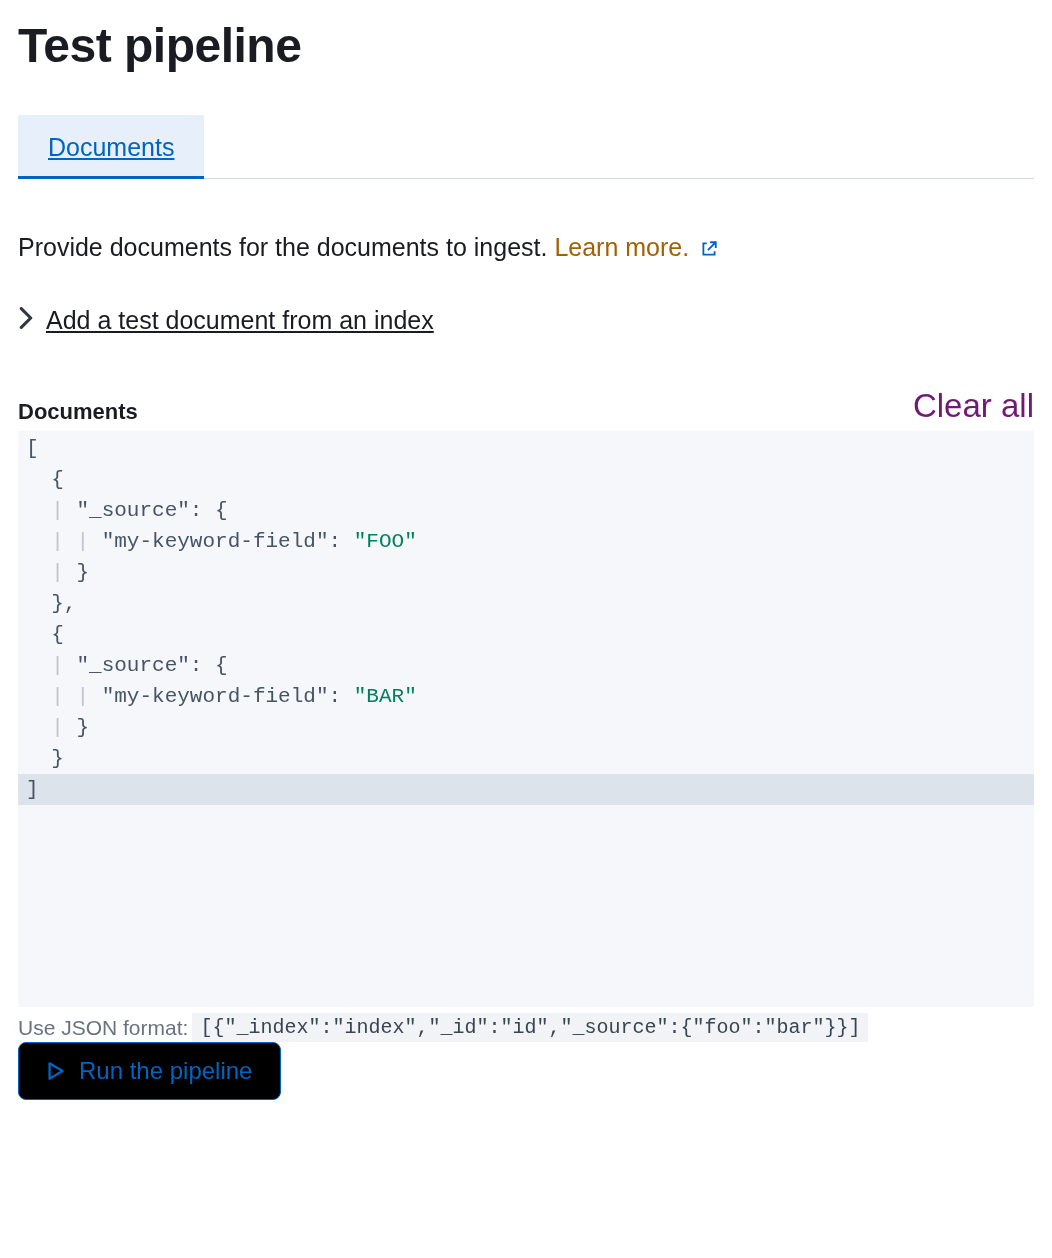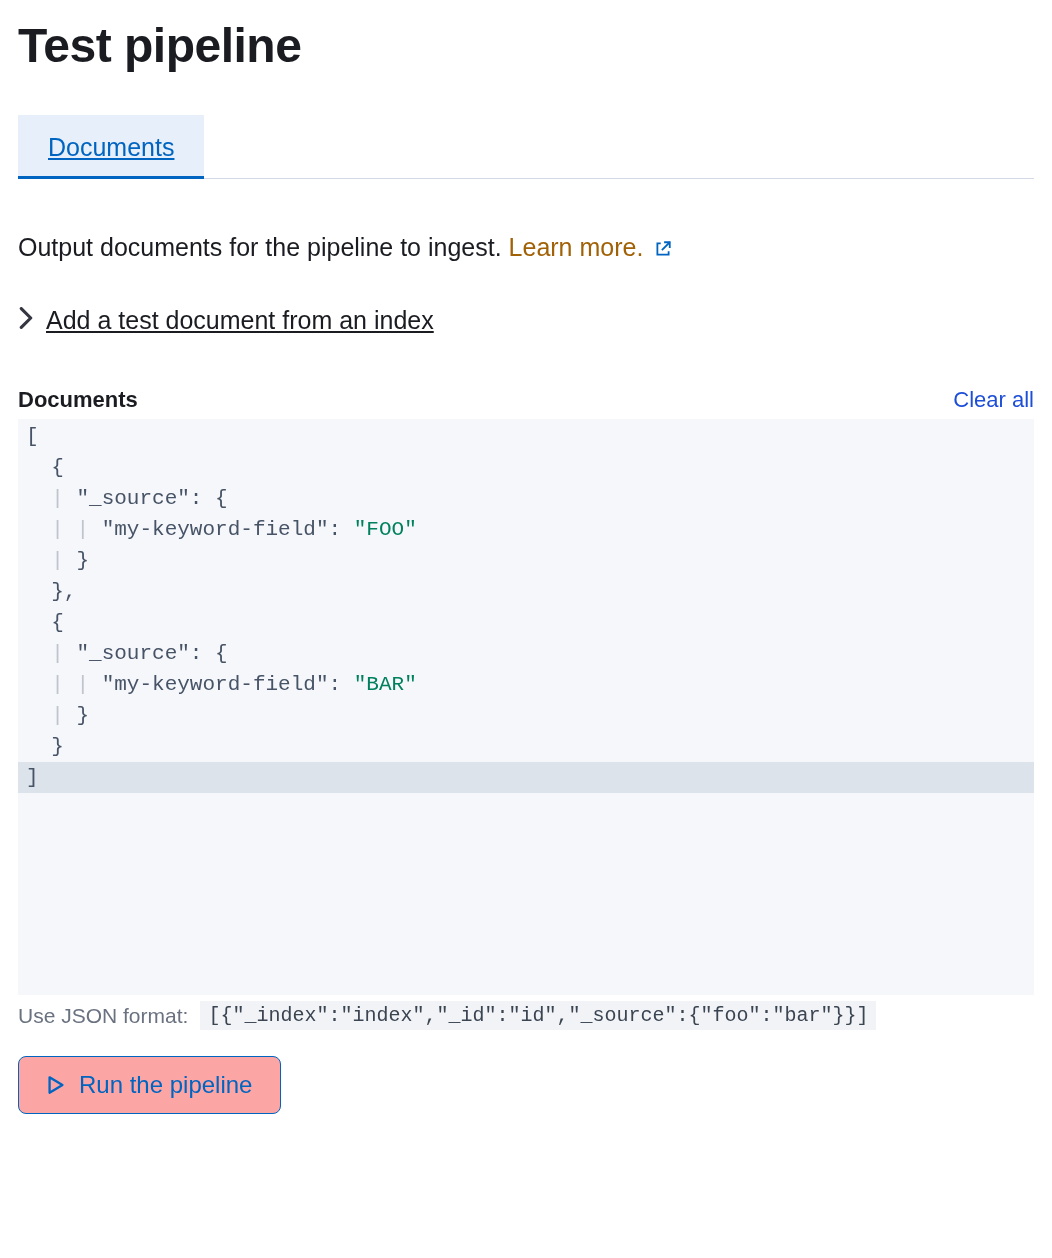--- a/index.html
+++ b/index.html
@@ -74,22 +74,22 @@
   margin-top: 52px;
   display: flex;
   justify-content: space-between;
   align-items: flex-end;
 }
 .doc-label {
   font-size: 22px;
   font-weight: 700;
 }
 .clear-all {
-  font-size: 22px;
-  color: #1d4ed8;
+  font-size: 33px;
+  color: #701a75;
   cursor: pointer;
 }
 .editor {
   margin-top: 6px;
   background: #f5f7fa;
   height: 576px;
   font-family: "SFMono-Regular", Consolas, "Liberation Mono", Menlo, monospace;
   font-size: 21px;
   line-height: 31px;
   padding: 2px 8px;
@@ -106,62 +106,61 @@
 .editor .highlight-line {
   background: #dde3ea;
   display: block;
   margin: 0 -8px;
   padding: 0 8px;
 }
 .hint-row {
   margin-top: 6px;
   display: flex;
   align-items: center;
-  gap: 12px;
+  gap: 4px;
   font-size: 21px;
 }
 .hint-label {
   color: #6a7280;
 }
 .hint-code {
   font-family: "SFMono-Regular", Consolas, "Liberation Mono", Menlo, monospace;
   background: #f1f3f6;
   padding: 3px 8px;
   color: #3b4552;
   font-size: 20px;
 }
 .run-btn {
-  margin-top: 26px;
   display: inline-flex;
   align-items: center;
   gap: 14px;
   border: 1px solid #0064c1;
   border-radius: 8px;
-  background: #fca5a5;
+  background: #000000;
   color: #0064c1;
   font-size: 24px;
   font-weight: 500;
   padding: 14px 28px;
   cursor: pointer;
 }
 .play-icon svg { display: block; }
 </style>
 </head>
 <body>
 
 
 
 <h1 class="page-title">Test pipeline</h1>
 
 <div class="tabs">
   <div class="tab active">Documents</div>
 </div>
 
 <p class="intro">
-  <span>Output documents for the pipeline to ingest. </span>
+  <span>Provide documents for the documents to ingest. </span>
   <a href="#" class="link">
     <span>Learn more.</span>
     <span class="ext-icon">
       <svg width="18" height="18" viewBox="0 0 16 16" fill="none" stroke="#0064c1" stroke-width="1.6">
         <path d="M6 3H3v10h10v-3"></path>
           <path d="M9 2h5v5"></path>
           <path d="M14 2L7 9"></path>
       </svg>
     </span>
   </a>

